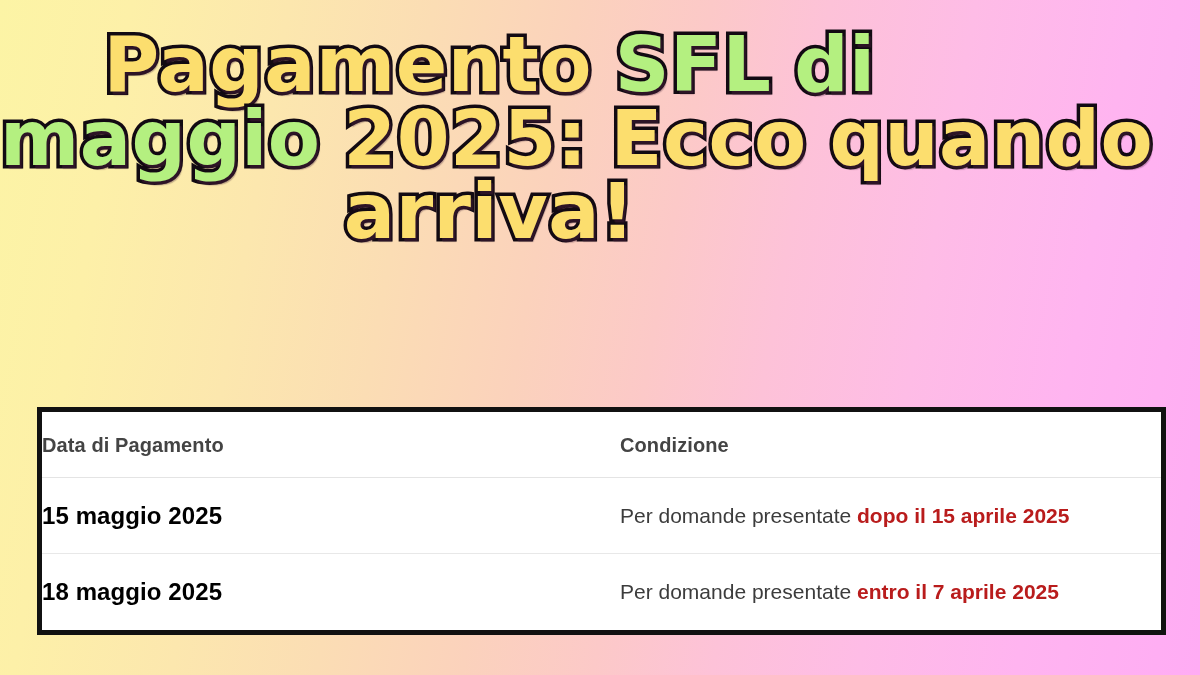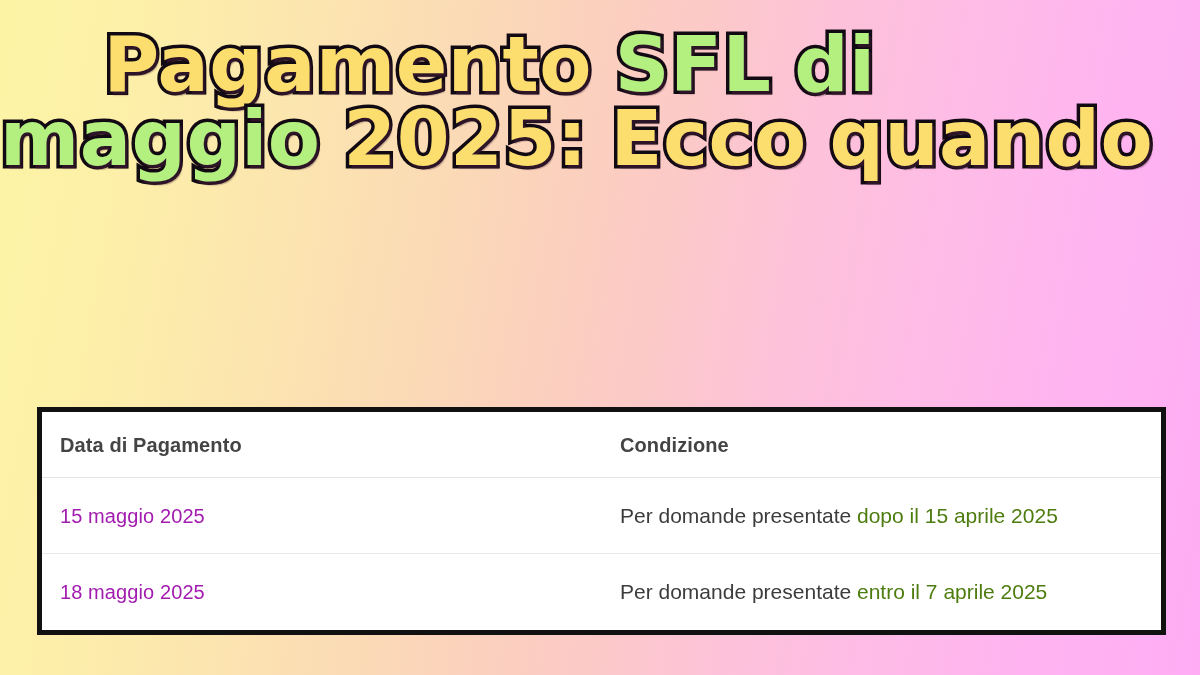--- a/index.html
+++ b/index.html
@@ -93,72 +93,74 @@
   .trow.body {
     height: 76px;
   }
   .trow.body.sep {
     border-bottom: 1px solid #e8e8e8;
   }
 
   .cell-date {
     width: 532px;
     box-sizing: border-box;
-    padding-left: 18px;
     font-size: 21px;
     color: #2c2c2c;
   }
   .cell-cond {
     flex: 1;
     box-sizing: border-box;
     padding-left: 0px;
     font-size: 21px;
     color: #3a3a3a;
     margin-left: 46px;
   }
 
   .hdr-text {
     font-size: 20px;
     font-weight: 700;
     color: #444444;
     letter-spacing: 0.1px;
   }
 
   .date-text {
-    font-size: 20px;
-    font-weight: 400;
-    color: #a21caf;
+    font-size: 24px;
+    font-weight: 700;
+    color: #000000;
     letter-spacing: 0.1px;
   }
 
   .cond-text {
     font-size: 21px;
     font-weight: 400;
     color: #3c3c3c;
   }
   .cond-text b {
-    font-weight: 400;
-    color: #4d7c0f;
+    font-weight: 700;
+    color: #b91c1c;
   }
 </style>
 </head>
 <body>
 
 <div id="poster">
 
   <div id="title-block">
 
     <div class="title-line">
       <span class="tw yellow">Pagamento</span><span class="sp"></span><span class="tw green">SFL</span><span class="sp"></span><span class="tw green">di</span>
     </div>
 
     <div class="title-line">
       <span class="tw green">maggio</span><span class="sp"></span><span class="tw yellow">2025:</span><span class="sp"></span><span class="tw yellow">Ecco</span><span class="sp"></span><span class="tw yellow">quando</span>
     </div>
 
+    <div class="title-line">
+      <span class="tw yellow">arriva!</span>
+    </div>
 
   </div>
 
   <div id="table-card">
 
     <div class="trow header">
       <div class="cell-date">
         <span class="hdr-text">Data di Pagamento</span>
       </div>
       <div class="cell-cond">

